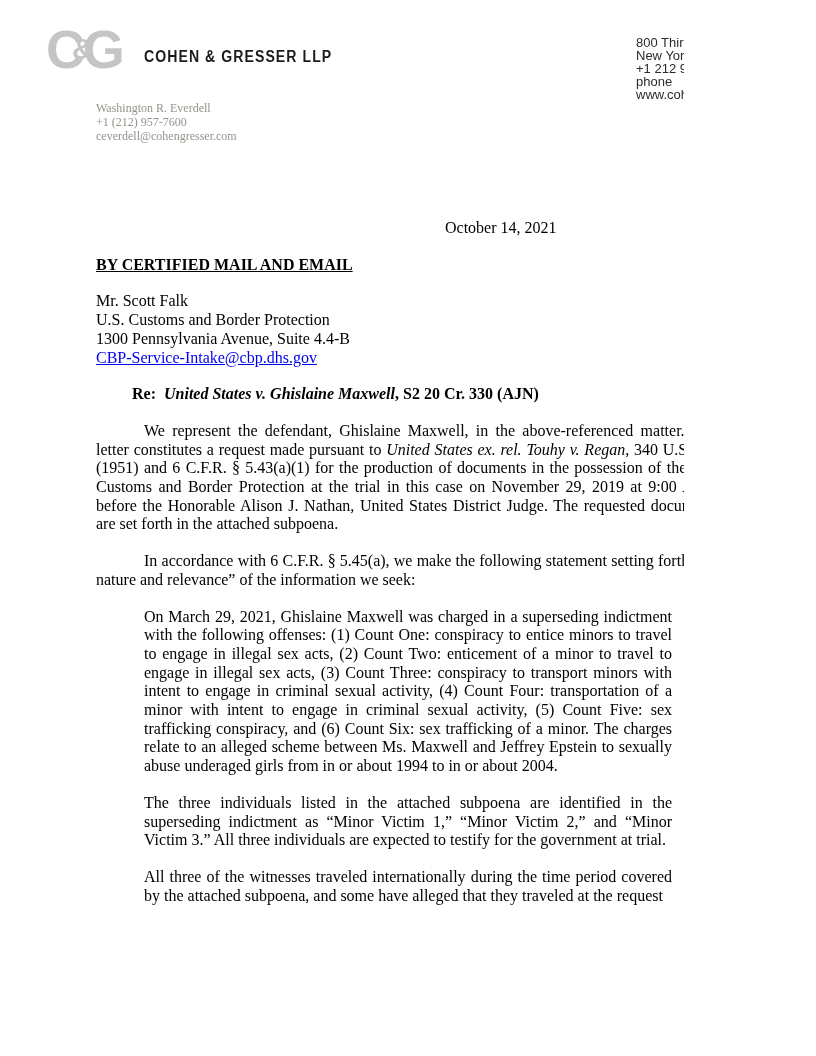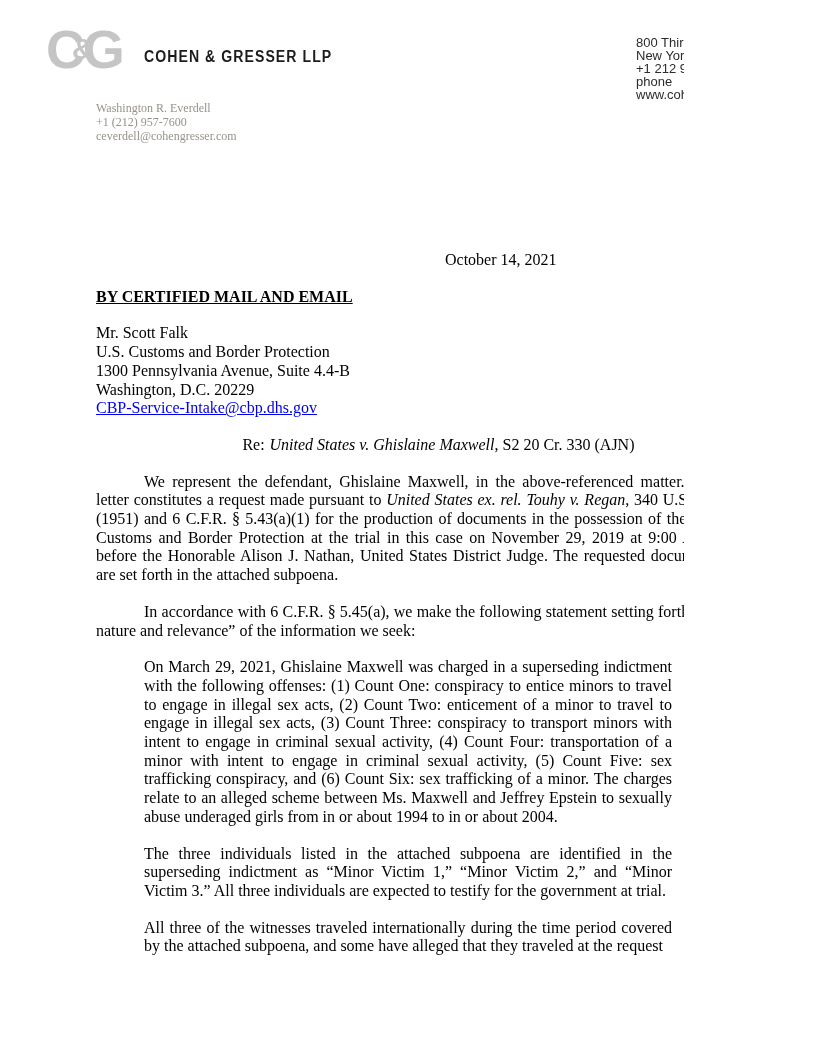--- a/index.html
+++ b/index.html
@@ -66,38 +66,37 @@
 
   
   .letter {
     position: absolute;
     left: 96px;
     top: 219px;
     width: 624px;
     font-size: 16px;
     line-height: 18.7px;
   }
-  .date-line { padding-left: 349px; white-space: nowrap; margin-top: 32px; }
+  .date-line { padding-left: 349px; white-space: nowrap; }
   .delivery-method {
     margin-top: 18px;
     font-weight: bold;
     text-decoration: underline;
   }
   .recipient-block { margin-top: 18px; }
   .link {
     color: #0000ee;
     text-decoration: underline;
     cursor: pointer;
     font-family: Liberation Serif, serif;
   }
   .re-line {
     margin-top: 18px;
-    margin-left: 56px;
-    font-weight: normal;
-    text-align: center;
+    margin-left: 36px;
+    font-weight: bold;
   }
   .re-label { display: inline-block; width: 32px; }
   .re-case { font-style: italic; }
   .salutation { margin-top: 18px; }
   .body-para {
     margin: 18px 0 0 0;
     text-align: justify;
     text-indent: 48px;
   }
   .block-para {
@@ -134,21 +133,20 @@
   <div class="letter">
 
     <div class="date-line">October 14, 2021</div>
 
     <div class="delivery-method">BY CERTIFIED MAIL AND EMAIL</div>
 
     <div class="recipient-block">
       <div>Mr. Scott Falk</div>
       <div>U.S. Customs and Border Protection</div>
       <div>1300 Pennsylvania Avenue, Suite 4.4-B</div>
-      <div>Washington, D.C. 20229</div>
       <div><a class="link">CBP-Service-Intake@cbp.dhs.gov</a></div>
     </div>
 
     <div class="re-line">
       <span class="re-label">Re:</span><span class="re-case">United States v. Ghislaine Maxwell</span><span>, S2 20 Cr. 330 (AJN)</span>
     </div>
 
 
     <p class="body-para"><span>We represent the defendant, Ghislaine Maxwell, in the above-referenced matter.  This letter constitutes a request made pursuant to </span><span class="citation-italic">United States ex. rel. Touhy v. Regan</span><span>, 340 U.S. 462 (1951) and 6 C.F.R. § 5.43(a)(1) for the production of documents in the possession of the U.S. Customs and Border Protection at the trial in this case on November 29, 2019 at 9:00 A.M., before the Honorable Alison J. Nathan, United States District Judge.  The requested documents are set forth in the attached subpoena.</span></p>
 

